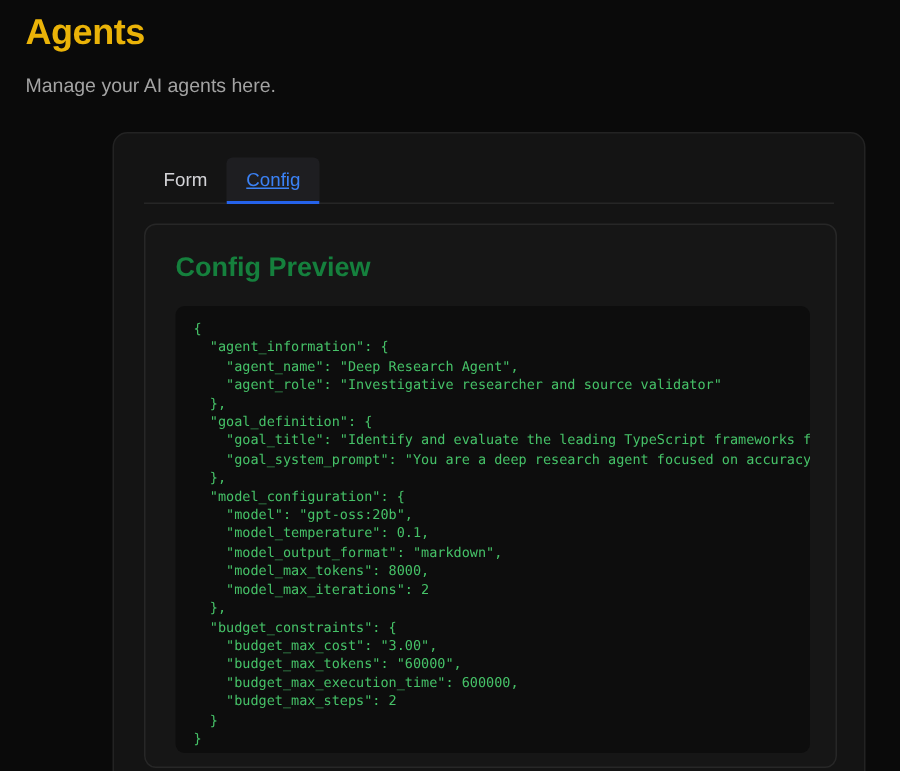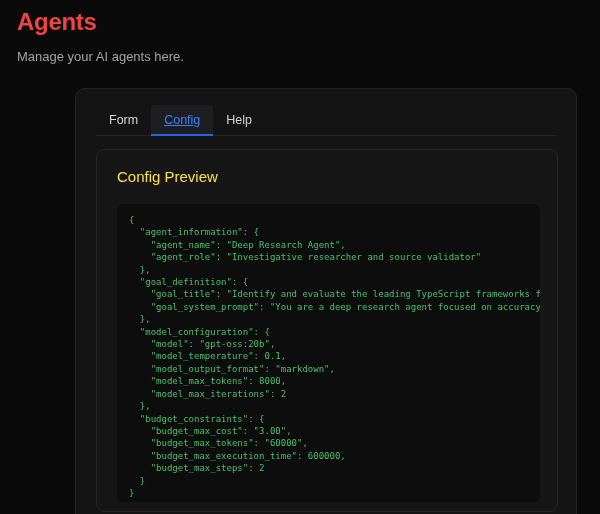--- a/index.html
+++ b/index.html
@@ -4,21 +4,21 @@
 <style>
   * { margin: 0; padding: 0; box-sizing: border-box; }
   html, body { width: 600px; height: 514px; overflow: hidden; }
   body {
     background: #0a0a0a;
     font-family: "Liberation Sans", "DejaVu Sans", sans-serif;
     position: relative;
   }
   .page-title {
     position: absolute; left: 17px; top: 8px;
-    font-size: 24px; font-weight: 700; color: #ef4444;
+    font-size: 24px; font-weight: 700; color: #eab308;
     letter-spacing: -0.3px;
   }
   .page-subtitle {
     position: absolute; left: 17px; top: 49px;
     font-size: 13px; color: #a3a3a3;
   }
   .outer-card {
     position: absolute; left: 75px; top: 88px;
     width: 502px; height: 440px;
     background: #141414;
@@ -50,21 +50,21 @@
   .inner-card {
     position: absolute; left: 20px; top: 60px;
     width: 462px; height: 363px;
     background: #161616;
     border: 1px solid #272727;
     border-radius: 8px;
     overflow: hidden;
   }
   .panel-heading {
     position: absolute; left: 20px; top: 18px;
-    font-size: 15px; font-weight: 400; color: #fde047;
+    font-size: 18px; font-weight: 700; color: #15803d;
   }
   .code-block {
     position: absolute; left: 20px; top: 54px;
     width: 423px; height: 298px;
     background: #0d0d0d;
     border-radius: 6px;
     padding: 10px 12px;
     overflow: hidden;
   }
   .code-block pre {
@@ -78,21 +78,20 @@
 <body>
 
 <h1 class="page-title">Agents</h1>
 <p class="page-subtitle">Manage your AI agents here.</p>
 
 <div class="outer-card">
 
   <div class="tabbar">
     <div class="tab">Form</div>
     <div class="tab active">Config</div>
-    <div class="tab">Help</div>
   </div>
 
   <div class="inner-card">
     <h2 class="panel-heading">Config Preview</h2>
     <div class="code-block">
       <pre id="code-pre">{
   "agent_information": {
     "agent_name": "Deep Research Agent",
     "agent_role": "Investigative researcher and source validator"
   },

